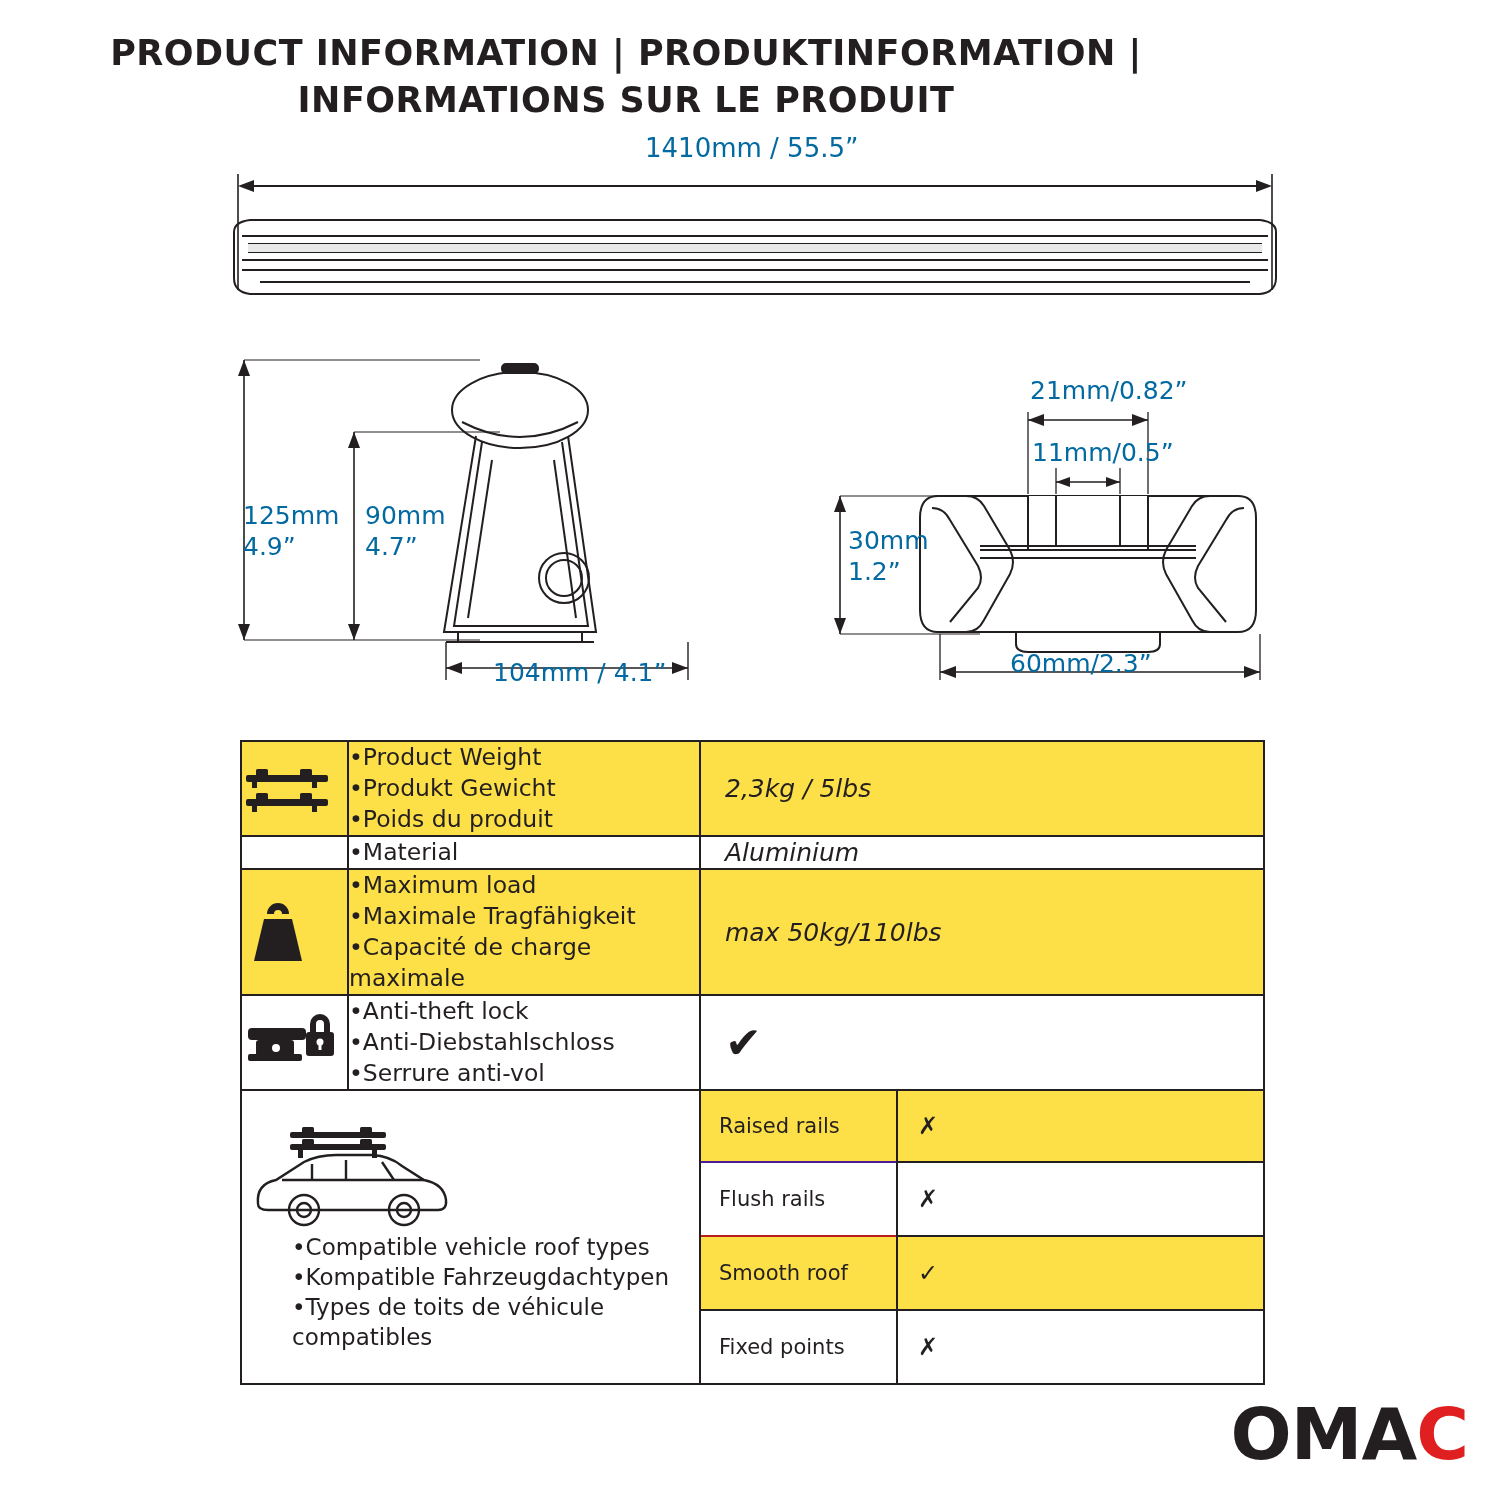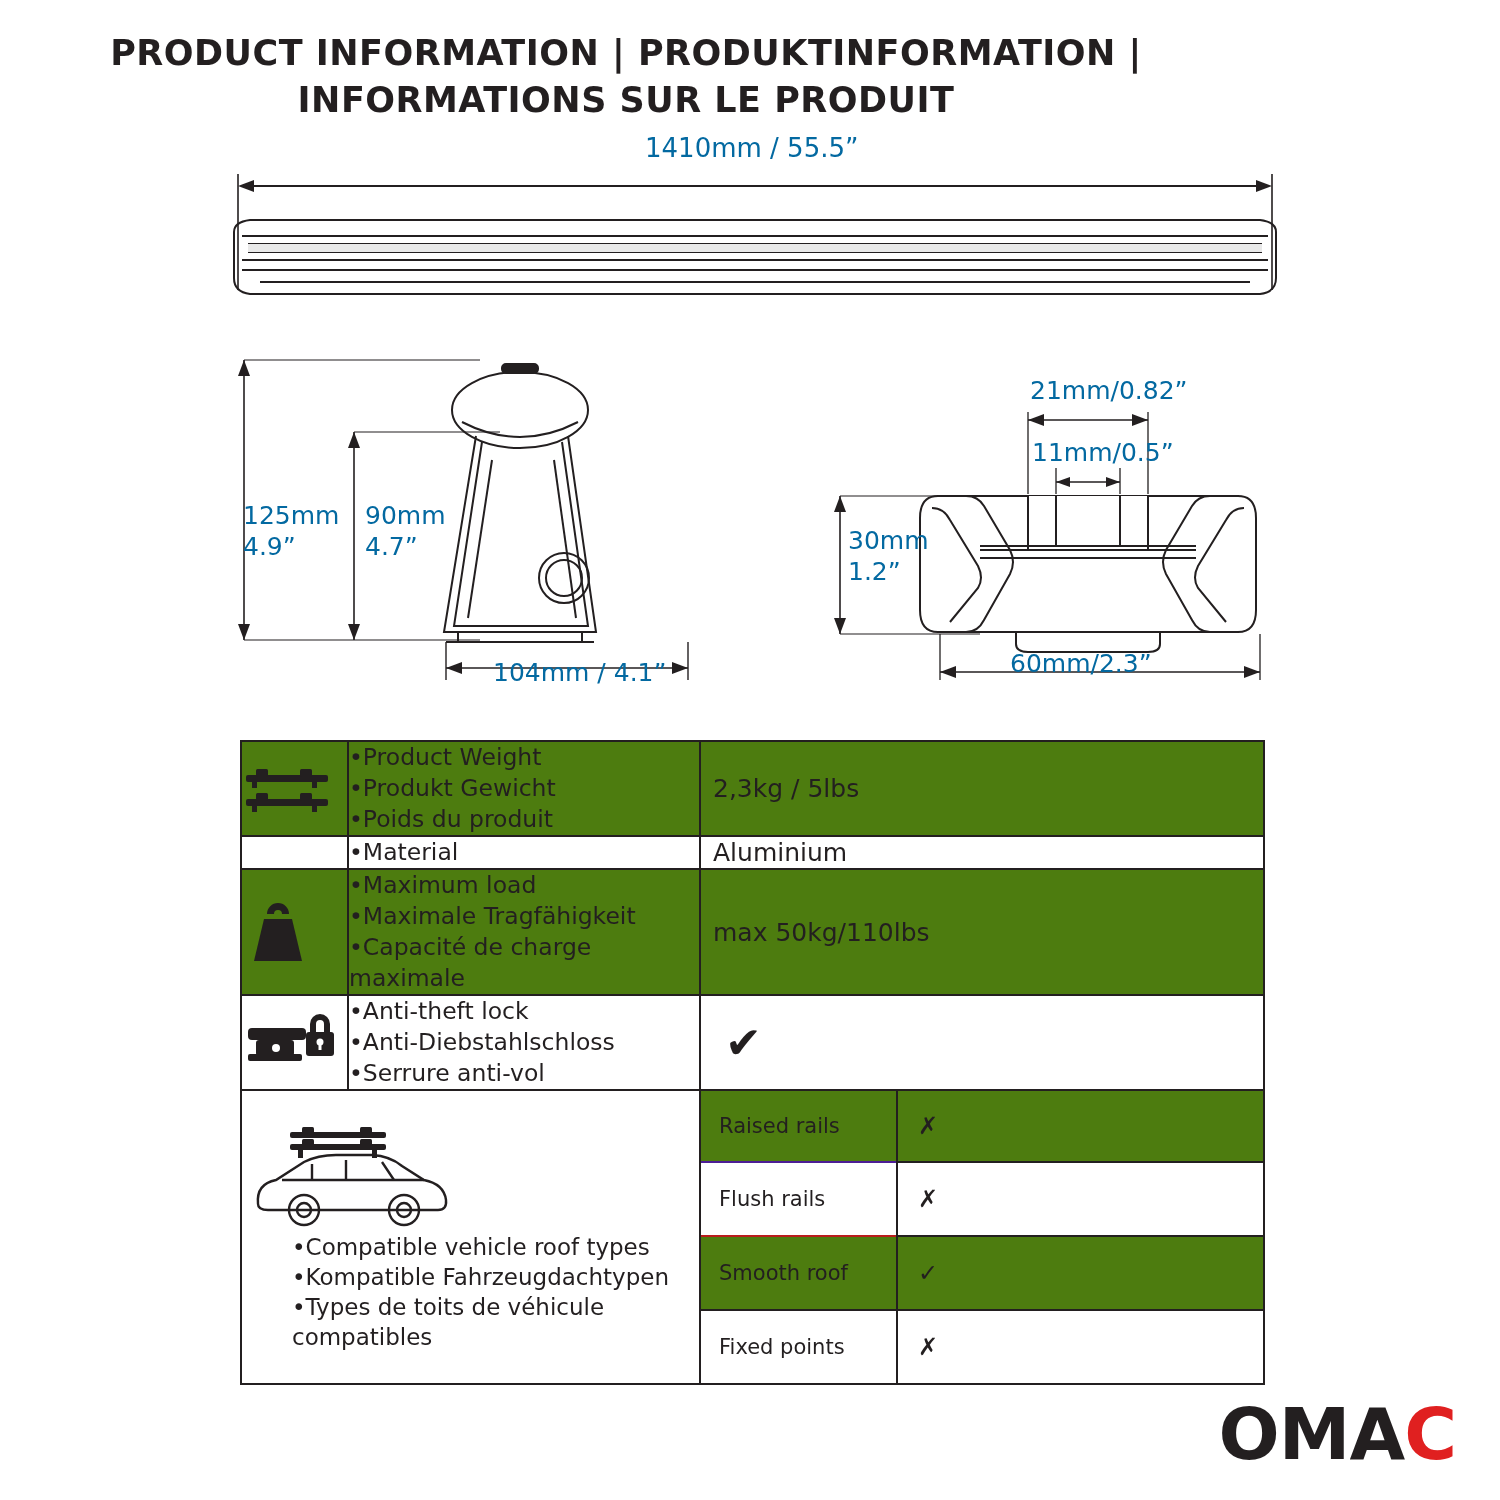--- a/index.html
+++ b/index.html
@@ -66,23 +66,24 @@
   .cell-pad {
     padding: 10px 14px;
   }
   .bullets {
     line-height: 31px;
     white-space: pre-line;
     font-size: 23.5px;
   }
   .val {
     font-size: 25px;
-    padding-left: 12px;
-  }
-  .shaded { background: #4d7c0f; }
+    padding-left: 24px;
+    font-style: italic;
+  }
+  .shaded { background: #fde047; }
   .iconcell {
     width: 105px;
     text-align: center;
     vertical-align: middle;
   }
   .rowlabel {
     font-size: 21px;
     padding-left: 18px;
   }
   .markcell {
@@ -103,21 +104,21 @@
     text-align: left;
     font-size: 23px;
     line-height: 30px;
     padding-left: 50px;
     white-space: pre-line;
   }
 
   
   .logo {
     position: absolute;
-    right: 44px;
+    right: 32px;
     bottom: 30px;
     display: flex;
     align-items: center;
   }
   .logo-text {
     font-family: "DejaVu Sans", sans-serif;
     font-weight: bold;
     font-size: 72px;
     letter-spacing: -1px;
     color: #231f20;

